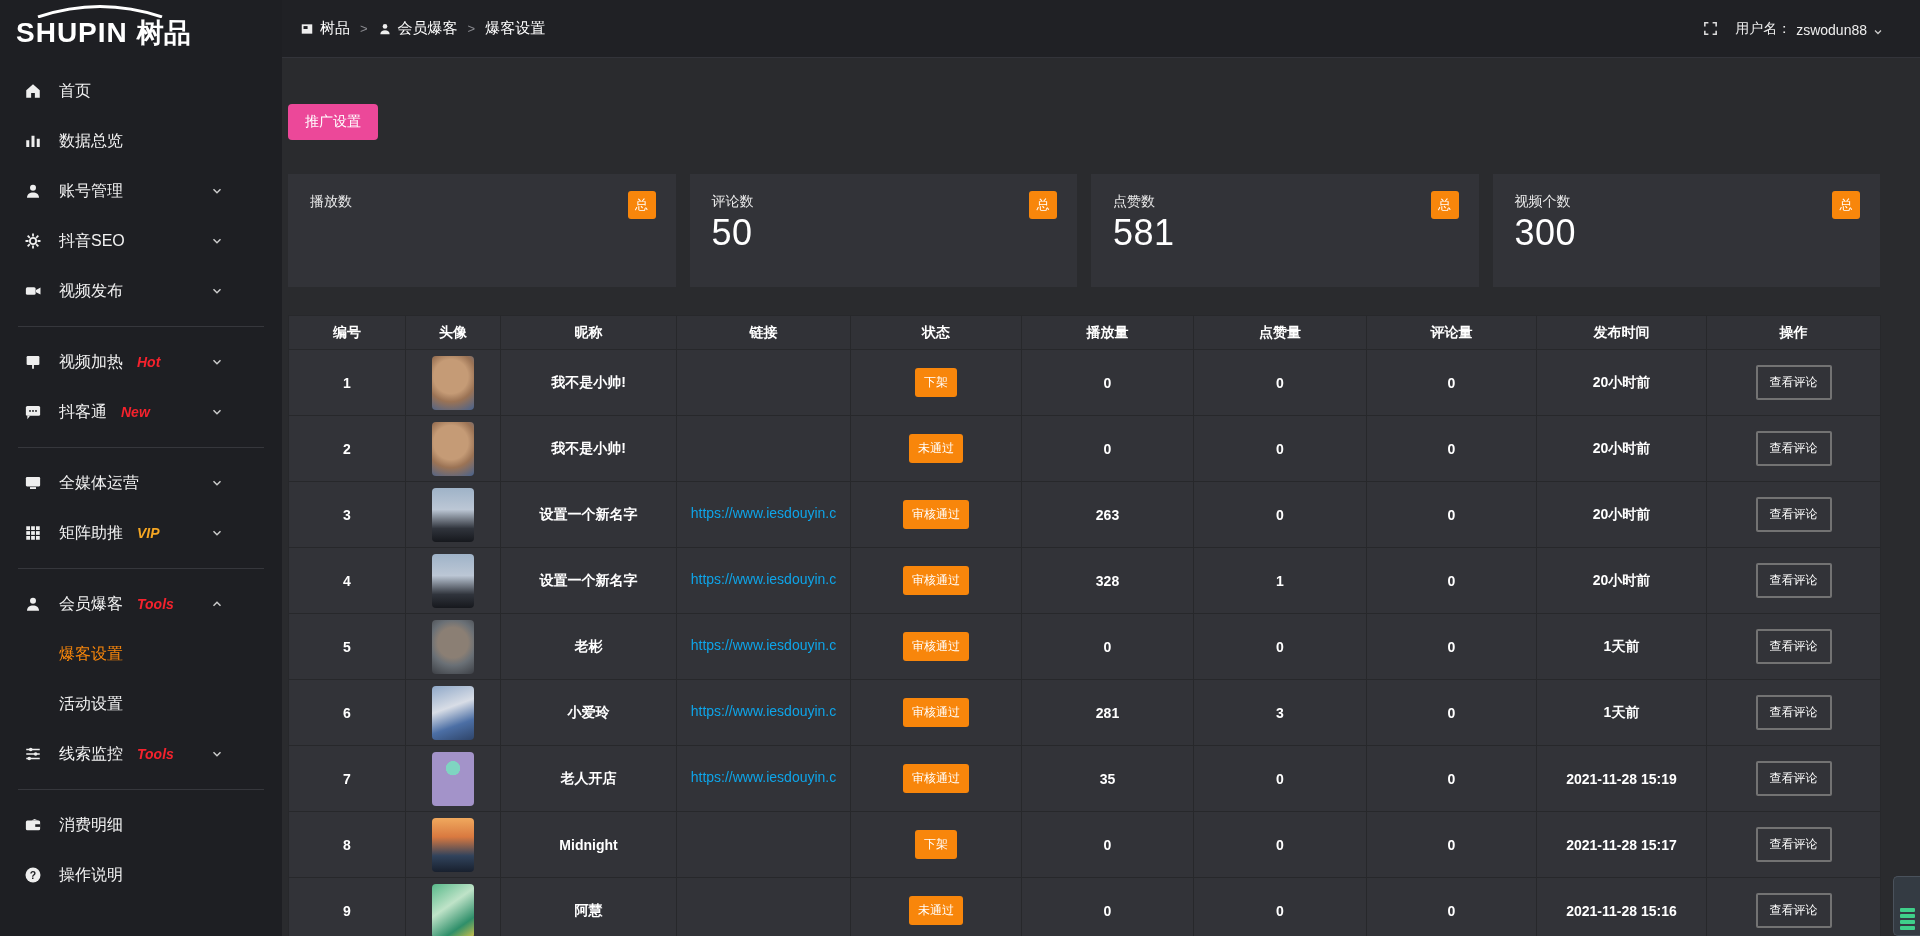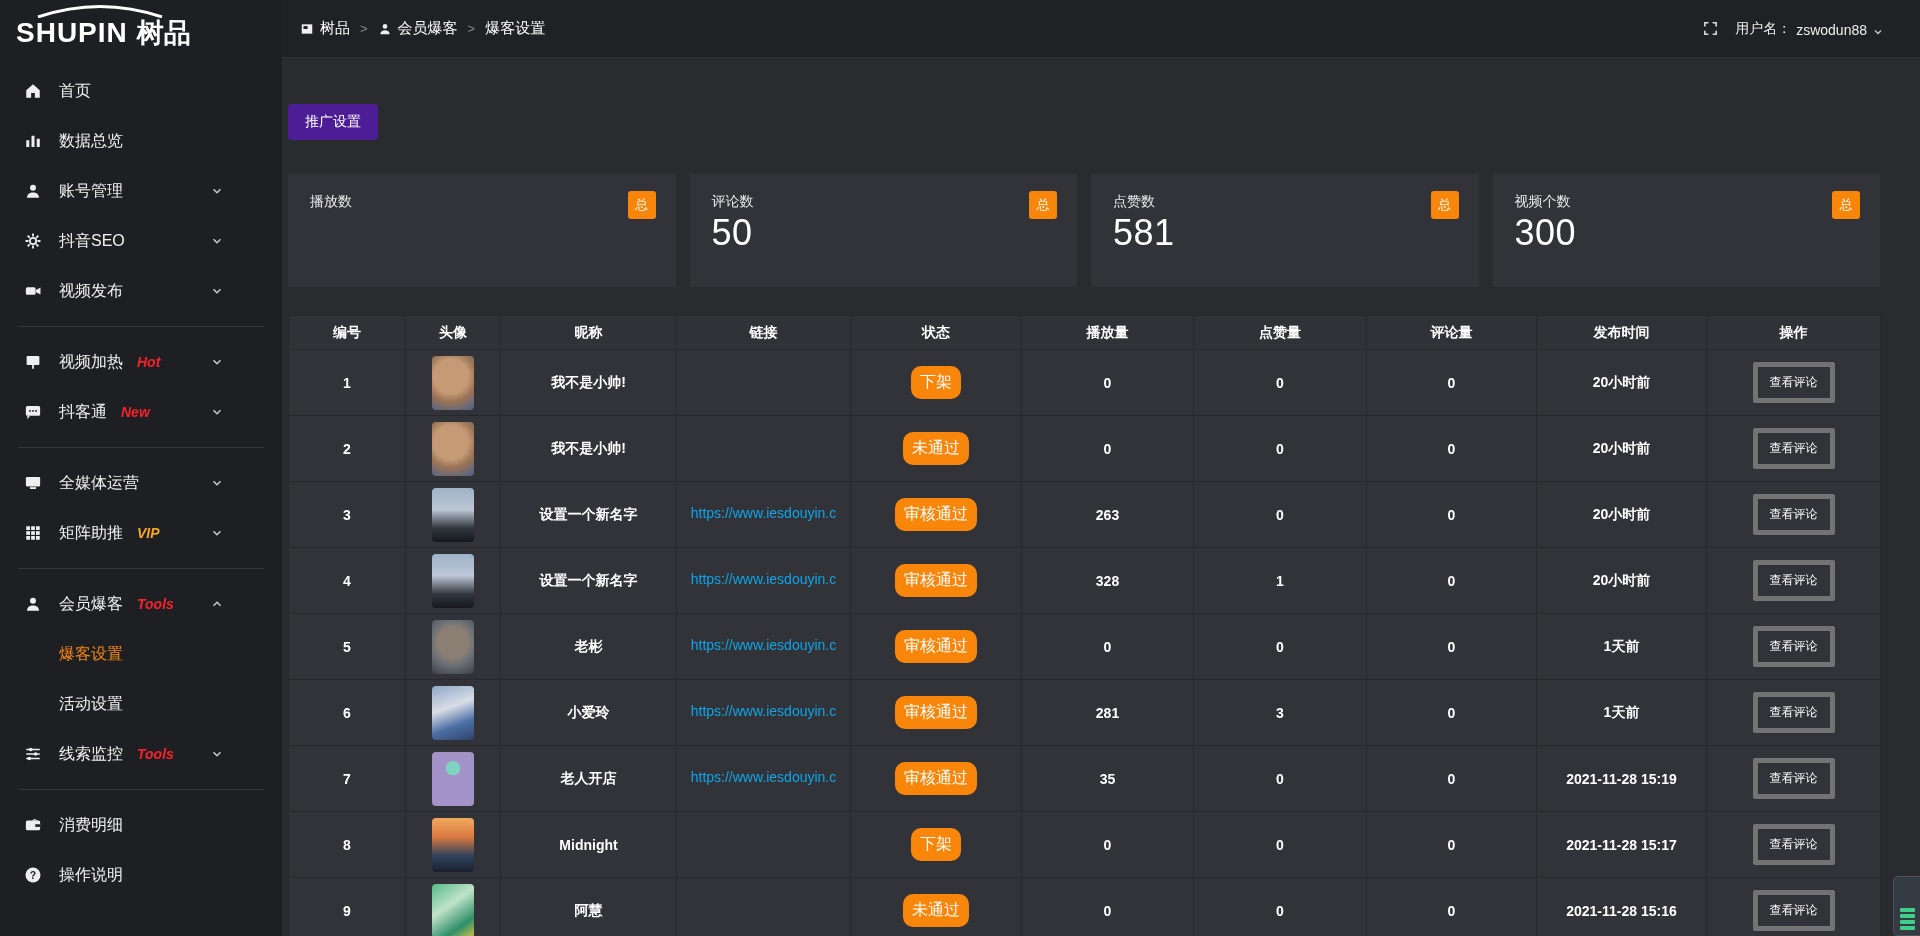--- a/index.html
+++ b/index.html
@@ -29,21 +29,21 @@
   .main { flex:1; display:flex; flex-direction:column; background:#2a2b2e; min-width:0; }
   .topbar { height:58px; background:#202125; border-bottom:1px solid #33343a; display:flex;
     align-items:center; justify-content:space-between; padding:0 36px 0 18px; flex-shrink:0; }
   .crumbs { display:flex; align-items:center; color:#fff; font-size:15px; gap:10px; }
   .crumb { display:flex; align-items:center; gap:6px; cursor:pointer; }
   .crumb-sep { color:#8a8b90; font-size:13px; }
   .user-area { display:flex; align-items:center; gap:16px; color:#eee; font-size:14px; }
   .user-drop { display:flex; align-items:flex-end; gap:5px; cursor:pointer; }
 
   .content { flex:1; padding:0 40px 0 6px; overflow:hidden; }
-  .promo-btn { margin-top:46px; background:#4c1d95; color:#fff; border:none; font-size:14px;
+  .promo-btn { margin-top:46px; background:#ec4899; color:#fff; border:none; font-size:14px;
     padding:9px 17px; border-radius:4px; cursor:pointer;
     font-family:"Liberation Sans","DejaVu Sans",sans-serif; }
 
   .cards { display:flex; gap:14px; margin-top:34px; }
   .card { flex:1; background:#323338; height:113px; padding:19px 22px; position:relative; }
   .card-label { font-size:14px; color:#e9e9e9; }
   .card-value { font-size:36px; color:#fff; margin-top:1px; letter-spacing:.5px; }
   .card-badge { position:absolute; top:17px; right:20px; background:#f8860b; color:#fff;
     width:28px; height:28px; display:flex; align-items:center; justify-content:center;
     font-size:13px; border-radius:3px; }
@@ -56,25 +56,25 @@
   td { height:66px; font-weight:600; }
   .avatar { display:inline-block; width:42px; height:54px; border-radius:4px; vertical-align:middle;
     background:#556; }
   .avatar[data-avatar="boy-face"] { background:radial-gradient(circle at 45% 38%,#c59b76 0 42%,#9b7355 62%,#46628f); }
   .avatar[data-avatar="evening-sky"] { background:linear-gradient(180deg,#9fb3c8 0%,#bcc7d5 40%,#30343c 75%,#16181d 100%); }
   .avatar[data-avatar="man-face"] { background:radial-gradient(circle at 50% 42%,#8b7f74 0 40%,#6a7076 60%,#3c3f45); }
   .avatar[data-avatar="girl-blue"] { background:linear-gradient(160deg,#8fa8c8,#d8dde6 40%,#4c6fa5 70%,#2e4469); }
   .avatar[data-avatar="purple-cartoon"] { background:radial-gradient(circle at 50% 30%,#7fd4c1 0 16%,rgba(0,0,0,0) 17%),#a393c9; }
   .avatar[data-avatar="sunset-sea"] { background:linear-gradient(180deg,#f0a95e 0%,#d97940 35%,#31435c 70%,#18202e); }
   .avatar[data-avatar="green-abstract"] { background:linear-gradient(145deg,#57b98a,#bfe3c8 40%,#2f8f6a 75%,#d4c24a); }
-  .badge { display:inline-block; background:#f8860b; color:#fff; font-size:16px; font-weight:400;
-    padding:6px 9px; border-radius:10px;text-align:center; }
+  .badge { display:inline-block; background:#f8860b; color:#fff; font-size:12px; font-weight:400;
+    padding:6px 9px; border-radius:3px;text-align:center; }
   .link { color:#0ea5e9; font-size:14px; font-weight:400; text-decoration:none; display:inline-block;
     max-width:166px; overflow:hidden; white-space:nowrap; }
-  .view-btn { background:transparent; border:5px solid #737373; color:#fff; font-size:12px;
+  .view-btn { background:transparent; border:2px solid #737373; color:#fff; font-size:12px;
     padding:7px 12px; border-radius:2px; cursor:pointer;
     font-family:"Liberation Sans","DejaVu Sans",sans-serif; }
 
   .float-widget { position:fixed; right:0; bottom:0; width:27px; height:60px; background:#343b43;
     border:1px solid #4a525c; border-right:none; border-radius:5px 0 0 5px; display:flex;
     flex-direction:column; justify-content:flex-end; align-items:center; padding-bottom:5px; gap:2px; }
   .float-widget i { display:block; width:15px; height:4px; background:#3fcf8a; border-radius:1px; }
 </style>
 </head>
 <body>

